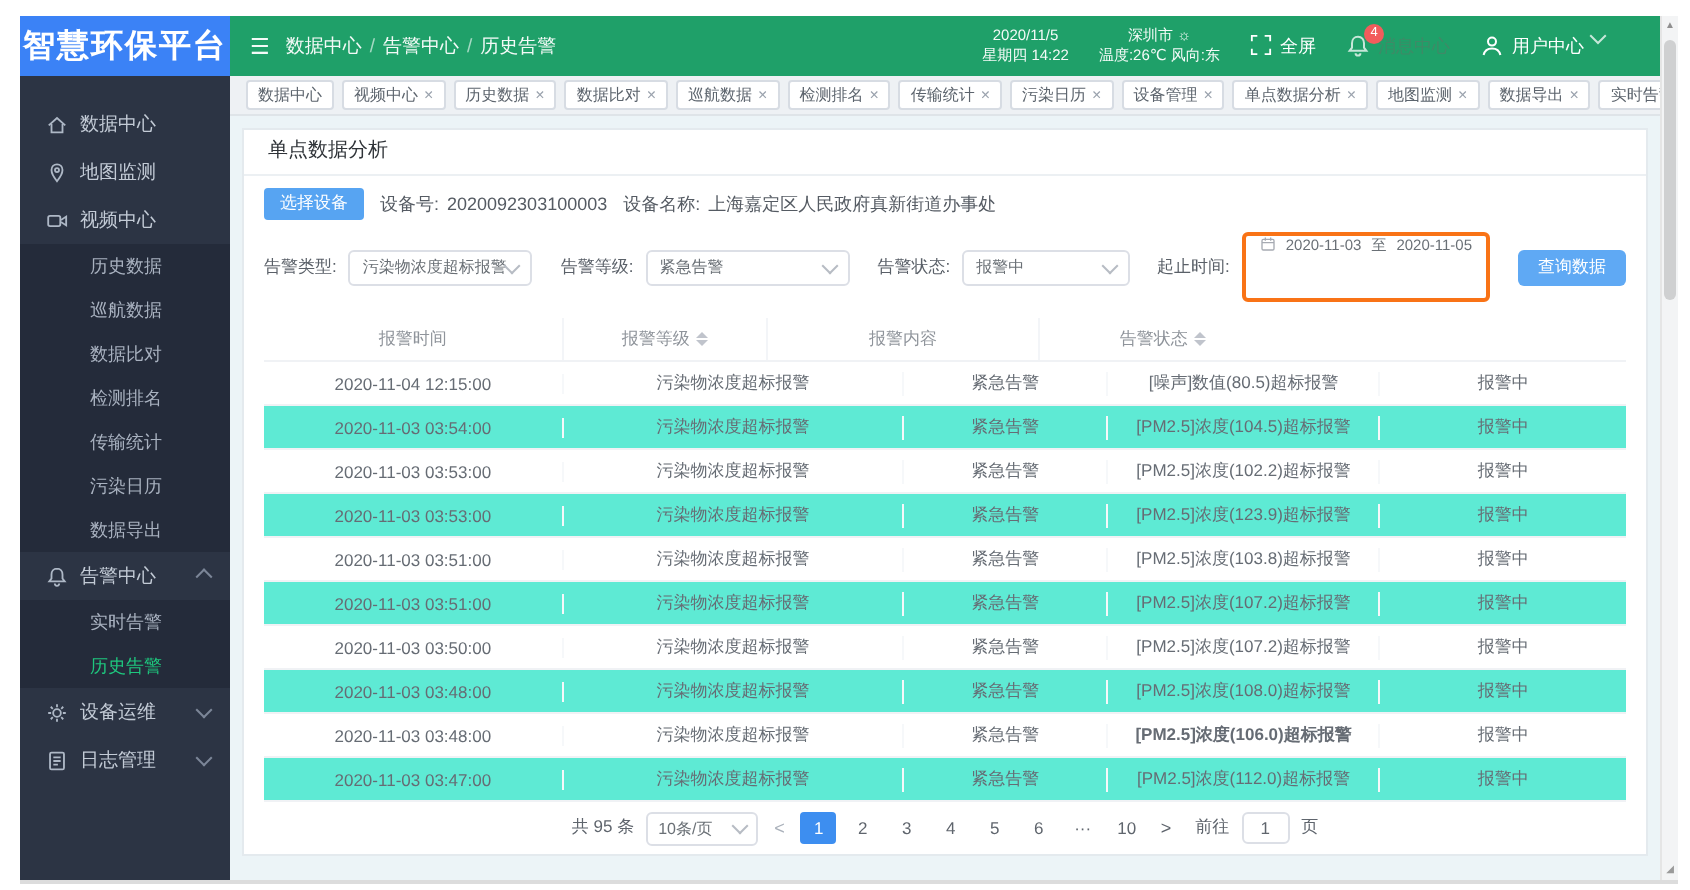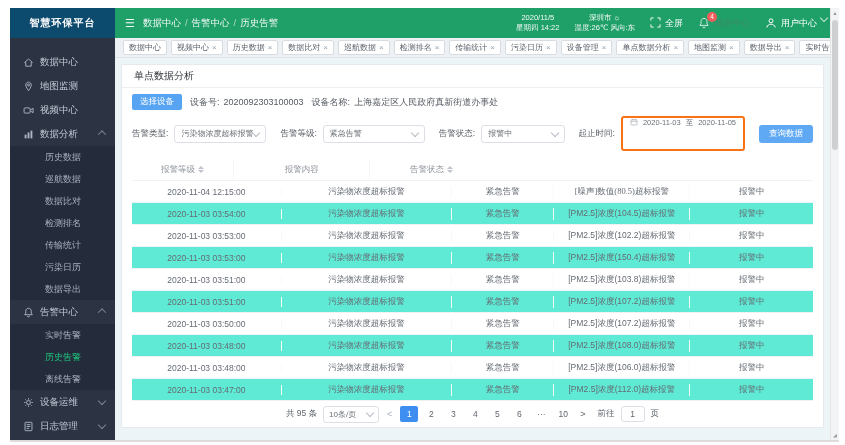--- a/index.html
+++ b/index.html
@@ -2,27 +2,27 @@
 <html><head>
 <meta charset="utf-8">
 <style>
   html,body{margin:0;padding:0}
   body{width:845px;height:445px;background:#fff;position:relative;overflow:hidden;
        font-family:"Liberation Sans","DejaVu Sans",sans-serif;-webkit-font-smoothing:antialiased}
   .app{position:absolute;left:10px;top:8px;width:820px;height:432px;background:#fff;overflow:hidden}
 
   
   header{position:absolute;left:0;top:0;right:0;height:30px;background:#1fa069;display:flex;align-items:center;color:#fff}
-  .logo{width:105px;height:100%;background:#0c4a6e;display:flex;align-items:center;justify-content:center;
-        font-size:10px;font-weight:bold;letter-spacing:1px;flex:0 0 auto}
+  .logo{width:105px;height:100%;background:#3b82f6;display:flex;align-items:center;justify-content:center;
+        font-size:16px;font-weight:bold;letter-spacing:1px;flex:0 0 auto}
   .burger{font-size:11px;margin:0 8px 0 10px;opacity:.95;cursor:pointer}
   .crumbs{font-size:9.5px;white-space:nowrap}
   .crumb{opacity:.95}
   .sep{opacity:.6;margin:0 4px}
-  .hright{margin-left:auto;display:flex;align-items:center;gap:15px;padding-right:3px}
+  .hright{margin-left:auto;display:flex;align-items:center;gap:15px;padding-right:28px}
   .two{font-size:7.5px;line-height:1.35;text-align:center;opacity:.95;white-space:nowrap}
   .hbtn{display:flex;align-items:flex-start;gap:4px;font-size:9px;cursor:pointer;white-space:nowrap}
   .hbtn svg{display:block}
   .bellwrap{position:relative}
   .badge{position:absolute;top:-5px;right:-7px;min-width:10px;height:10px;border-radius:5px;background:#f25c5c;
          color:#fff;font-size:6.5px;line-height:10px;text-align:center}
   .dimlabel{color:#3f8a67}
   .chev{width:5px;height:5px;border-right:1px solid rgba(255,255,255,.75);border-bottom:1px solid rgba(255,255,255,.75);
         display:inline-block;transform:rotate(45deg);margin-top:-2px}
 
@@ -164,31 +164,20 @@
       </div>
       <div class="sitem">
         <span class="sicon">
           <svg viewBox="0 0 12 12" fill="none" stroke="currentColor">
             <rect x="1.2" y="3.2" width="6.6" height="5.6" rx="1"></rect>
             <path d="M8.2 5.4 11 3.6v4.8L8.2 6.6"></path>
           </svg>
         </span>
         <span class="slabel">视频中心</span>
       </div>
-      <div class="sitem">
-        <span class="sicon">
-          <svg viewBox="0 0 12 12" fill="currentColor">
-            <rect x="1.8" y="6.2" width="2" height="4"></rect>
-            <rect x="5" y="3.8" width="2" height="6.4"></rect>
-            <rect x="8.2" y="1.8" width="2" height="8.4"></rect>
-          </svg>
-        </span>
-        <span class="slabel">数据分析</span>
-        <span class="chev up"></span>
-      </div>
       <div class="smenu">
         <div class="subitem">历史数据</div>
         <div class="subitem">巡航数据</div>
         <div class="subitem">数据比对</div>
         <div class="subitem">检测排名</div>
         <div class="subitem">传输统计</div>
         <div class="subitem">污染日历</div>
         <div class="subitem">数据导出</div>
       </div>
       <div class="sitem">
@@ -197,21 +186,20 @@
             <path d="M6 1.4c-1.9 0-3 1.4-3 3.2v2.2L1.8 8.4h8.4L9 6.8V4.6C9 2.8 7.9 1.4 6 1.4Z"></path>
             <path d="M4.8 9.6a1.2 1.2 0 0 0 2.4 0"></path>
           </svg>
         </span>
         <span class="slabel">告警中心</span>
         <span class="chev up"></span>
       </div>
       <div class="smenu">
         <div class="subitem">实时告警</div>
         <div class="subitem active">历史告警</div>
-        <div class="subitem">离线告警</div>
       </div>
       <div class="sitem">
         <span class="sicon">
           <svg viewBox="0 0 12 12" fill="none" stroke="currentColor">
             <circle cx="6" cy="6" r="2.1"></circle>
             <path d="M6 1.2v1.6M6 9.2v1.6M1.2 6h1.6M9.2 6h1.6M2.6 2.6l1.1 1.1M8.3 8.3l1.1 1.1M9.4 2.6 8.3 3.7M3.7 8.3 2.6 9.4"></path>
           </svg>
         </span>
         <span class="slabel">设备运维</span>
         <span class="chev"></span>
@@ -317,20 +305,23 @@
               </svg></span>
           <span>2020-11-03</span>
           <span>至</span>
           <span>2020-11-05</span>
         </div>
         <button class="query">查询数据</button>
       </div>
 
       <div class="tbl" id="tbl">
           <div class="tr">
+            <div class="th" style="width: 22%;">
+              <span>报警时间</span>
+            </div>
             <div class="th" style="width: 15%;">
               <span>报警等级</span>
               <span class="sort">
                 <i class="up"></i>
                 <i class="dn"></i>
               </span>
             </div>
             <div class="th" style="width: 20%;">
               <span>报警内容</span>
             </div>
@@ -339,42 +330,42 @@
               <span class="sort">
                 <i class="up"></i>
                 <i class="dn"></i>
               </span>
             </div>
           </div>
           <div class="tr">
             <div class="td" style="width: 22%;">2020-11-04 12:15:00</div>
             <div class="td" style="width: 25%;">污染物浓度超标报警</div>
             <div class="td" style="width: 15%;">紧急告警</div>
-            <div class="td" style="width: 20%; font-family: Liberation Serif, serif;">[噪声]数值(80.5)超标报警</div>
+            <div class="td" style="width: 20%;">[噪声]数值(80.5)超标报警</div>
             <div class="td" style="width: 18%;">报警中</div>
           </div>
           <div class="tr zebra">
             <div class="td" style="width: 22%;">2020-11-03 03:54:00</div>
             <div class="td" style="width: 25%;">污染物浓度超标报警</div>
             <div class="td" style="width: 15%;">紧急告警</div>
             <div class="td" style="width: 20%;">[PM2.5]浓度(104.5)超标报警</div>
             <div class="td" style="width: 18%;">报警中</div>
           </div>
           <div class="tr">
             <div class="td" style="width: 22%;">2020-11-03 03:53:00</div>
             <div class="td" style="width: 25%;">污染物浓度超标报警</div>
             <div class="td" style="width: 15%;">紧急告警</div>
             <div class="td" style="width: 20%;">[PM2.5]浓度(102.2)超标报警</div>
             <div class="td" style="width: 18%;">报警中</div>
           </div>
           <div class="tr zebra">
             <div class="td" style="width: 22%;">2020-11-03 03:53:00</div>
             <div class="td" style="width: 25%;">污染物浓度超标报警</div>
             <div class="td" style="width: 15%;">紧急告警</div>
-            <div class="td" style="width: 20%;">[PM2.5]浓度(150.4)超标报警</div>
+            <div class="td" style="width: 20%;">[PM2.5]浓度(123.9)超标报警</div>
             <div class="td" style="width: 18%;">报警中</div>
           </div>
           <div class="tr">
             <div class="td" style="width: 22%;">2020-11-03 03:51:00</div>
             <div class="td" style="width: 25%;">污染物浓度超标报警</div>
             <div class="td" style="width: 15%;">紧急告警</div>
             <div class="td" style="width: 20%;">[PM2.5]浓度(103.8)超标报警</div>
             <div class="td" style="width: 18%;">报警中</div>
           </div>
           <div class="tr zebra">
@@ -395,21 +386,21 @@
             <div class="td" style="width: 22%;">2020-11-03 03:48:00</div>
             <div class="td" style="width: 25%;">污染物浓度超标报警</div>
             <div class="td" style="width: 15%;">紧急告警</div>
             <div class="td" style="width: 20%;">[PM2.5]浓度(108.0)超标报警</div>
             <div class="td" style="width: 18%;">报警中</div>
           </div>
           <div class="tr">
             <div class="td" style="width: 22%;">2020-11-03 03:48:00</div>
             <div class="td" style="width: 25%;">污染物浓度超标报警</div>
             <div class="td" style="width: 15%;">紧急告警</div>
-            <div class="td" style="width: 20%;">[PM2.5]浓度(106.0)超标报警</div>
+            <div class="td" style="width: 20%; font-weight: bold;">[PM2.5]浓度(106.0)超标报警</div>
             <div class="td" style="width: 18%;">报警中</div>
           </div>
           <div class="tr zebra">
             <div class="td" style="width: 22%;">2020-11-03 03:47:00</div>
             <div class="td" style="width: 25%;">污染物浓度超标报警</div>
             <div class="td" style="width: 15%;">紧急告警</div>
             <div class="td" style="width: 20%;">[PM2.5]浓度(112.0)超标报警</div>
             <div class="td" style="width: 18%;">报警中</div>
           </div>
         </div>

